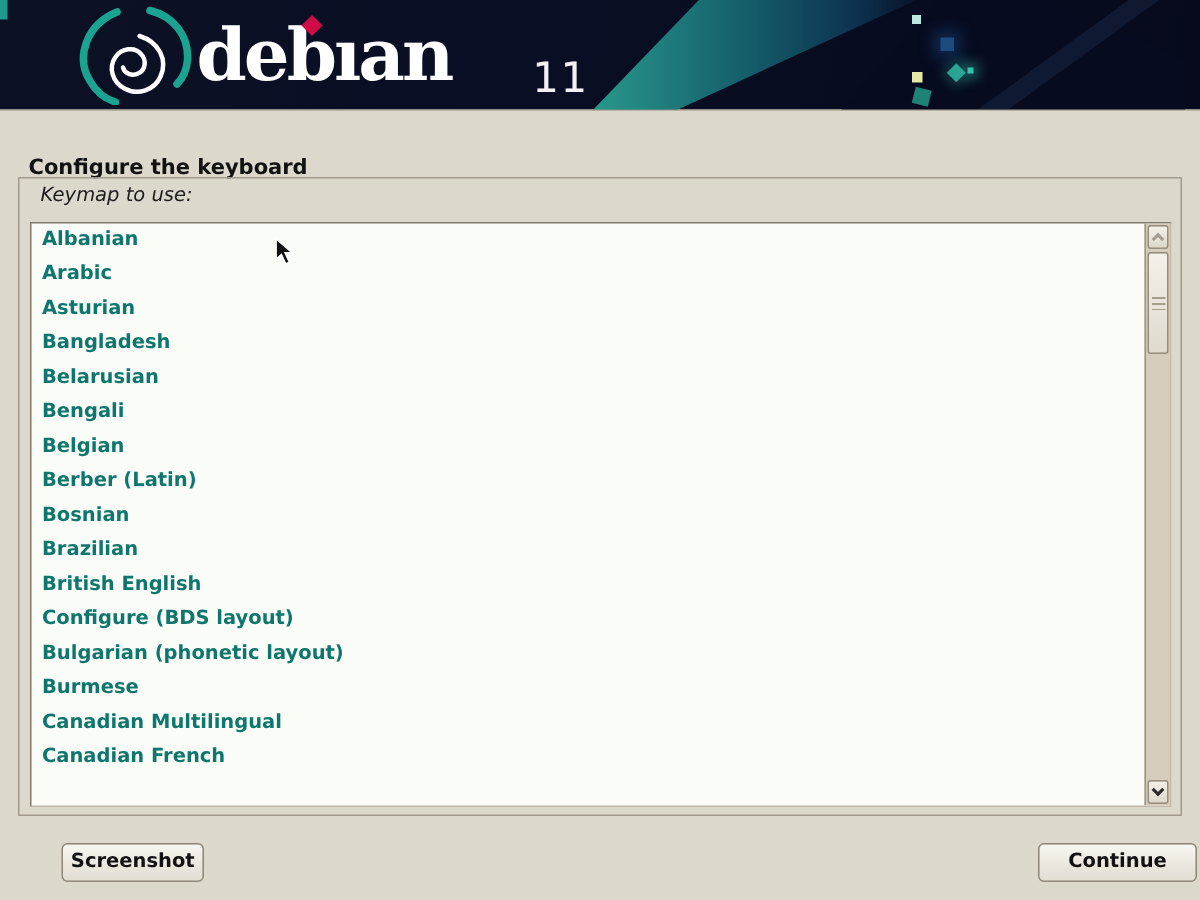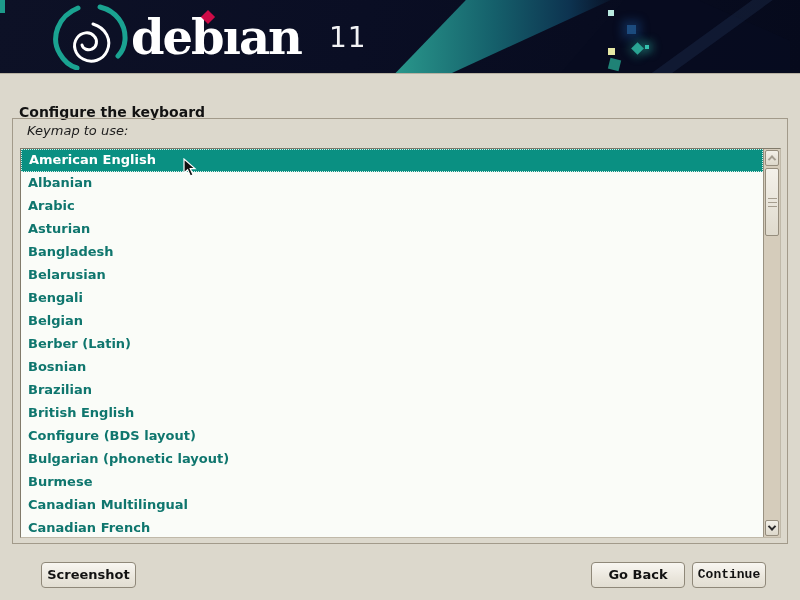--- a/index.html
+++ b/index.html
@@ -22,24 +22,24 @@
             clip-path:polygon(72% 0,84% 0,24% 100%,12% 100%); }
   .corner-sq { position:absolute; left:0; top:0; width:5px; height:13px; background:#1d9a8a; }
   .spark { position:absolute; }
   .sp1 { left:608px; top:10px; width:6px; height:6px; background:#b9e9e0; }
   .sp2 { left:627px; top:25px; width:9px; height:9px; background:#1c4b7e; box-shadow:0 0 9px 5px rgba(30,90,160,.35); }
   .sp3 { left:608px; top:48px; width:7px; height:7px; background:#e6e8a5; }
   .sp4 { left:633px; top:44px; width:9px; height:9px; background:#2aa392; transform:rotate(45deg); box-shadow:0 0 8px 3px rgba(40,170,150,.3); }
   .sp5 { left:609px; top:59px; width:11px; height:11px; background:#1f8276; transform:rotate(14deg); }
   .sp6 { left:645px; top:45px; width:4px; height:4px; background:#35c0ae; box-shadow:0 0 8px 4px rgba(50,190,170,.35); }
   .logo { position:absolute; left:46px; top:4px; }
-  .brand { position:absolute; left:131px; top:6px; height:62px; display:flex; align-items:center; }
+  .brand { position:absolute; left:131px; top:6px; height:62px; display:flex; align-items:flex-end;gap:42px; }
   .brand-name { font-family:"DejaVu Serif","Liberation Serif",serif; font-weight:700;
                 font-size:48px; line-height:62px; color:#ffffff; letter-spacing:-2px; }
-  .brand-ver { font-size:28px; font-weight:400; color:#f2f2f4; margin-left:28px; letter-spacing:1px; }
+  .brand-ver { font-size:28px; font-weight:400; color:#f2f2f4; margin-left:12px; letter-spacing:1px; }
   .brand-diamond { position:absolute; left:203px; top:12px; width:10px; height:10px;
                    background:#ce0b47; transform:rotate(45deg); }
 
   
   .page-title { position:absolute; left:19px; top:104px; font-size:14px; font-weight:bold; color:#121212; }
 
   
   .panel { position:absolute; left:12px; top:118px; width:776px; height:426px;
            border:1px solid #a29a8a; }
   .keymap-label { position:absolute; left:27px; top:123px; font-size:13px; font-style:italic; color:#1c1c1c; }
@@ -73,21 +73,21 @@
   .cursor { position:absolute; left:183px; top:158px; }
 
   
   .btn { position:absolute; top:562px; height:26px; border:1px solid #8f8879; border-radius:4px;
          background:linear-gradient(#f8f6f1,#eae6dc 60%,#e2ded2);
          font-family:"DejaVu Sans","Liberation Sans",sans-serif;
          font-size:13px; font-weight:bold; color:#121212; text-align:center; line-height:24px;
          cursor:default; }
   .btn-screenshot { left:13px; width:95px;margin-left:28px; }
   .btn-goback { left:591px; width:94px; }
-  .btn-continue { left:692px; width:74px;font-family:Liberation Mono, monospace; }
+  .btn-continue { left:692px; width:106px; }
 </style>
 </head>
 <body>
 
 <div class="app">
 
   <div class="header">
     <div class="wedge-teal"></div>
     <div class="wedge-dark"></div>
     <div class="wedge-line"></div>
@@ -112,21 +112,20 @@
     <div class="brand-diamond"></div>
   </div>
 
   <div class="page-title">Configure the keyboard</div>
 
   <div class="panel"></div>
   <div class="keymap-label">Keymap to use:</div>
 
   <div class="listbox">
     <div class="rows">
-        <div class="row selected">American English</div>
         <div class="row">Albanian</div>
         <div class="row">Arabic</div>
         <div class="row">Asturian</div>
         <div class="row">Bangladesh</div>
         <div class="row">Belarusian</div>
         <div class="row">Bengali</div>
         <div class="row">Belgian</div>
         <div class="row">Berber (Latin)</div>
         <div class="row">Bosnian</div>
         <div class="row">Brazilian</div>
@@ -148,16 +147,15 @@
         <div class="chev chev-down"></div>
       </div>
     </div>
   </div>
 
   <svg class="cursor" width="14" height="20" viewBox="0 0 14 20">
     <polygon points="1,1 1,15 4.6,11.8 7.4,18 10,16.8 7.2,10.6 12,10.6" fill="#111111" stroke="#ffffff" stroke-width="1.2"></polygon>
   </svg>
 
   <div class="btn btn-screenshot">Screenshot</div>
-  <div class="btn btn-goback">Go Back</div>
   <div class="btn btn-continue">Continue</div>
 
 </div>
 
 </body></html>

